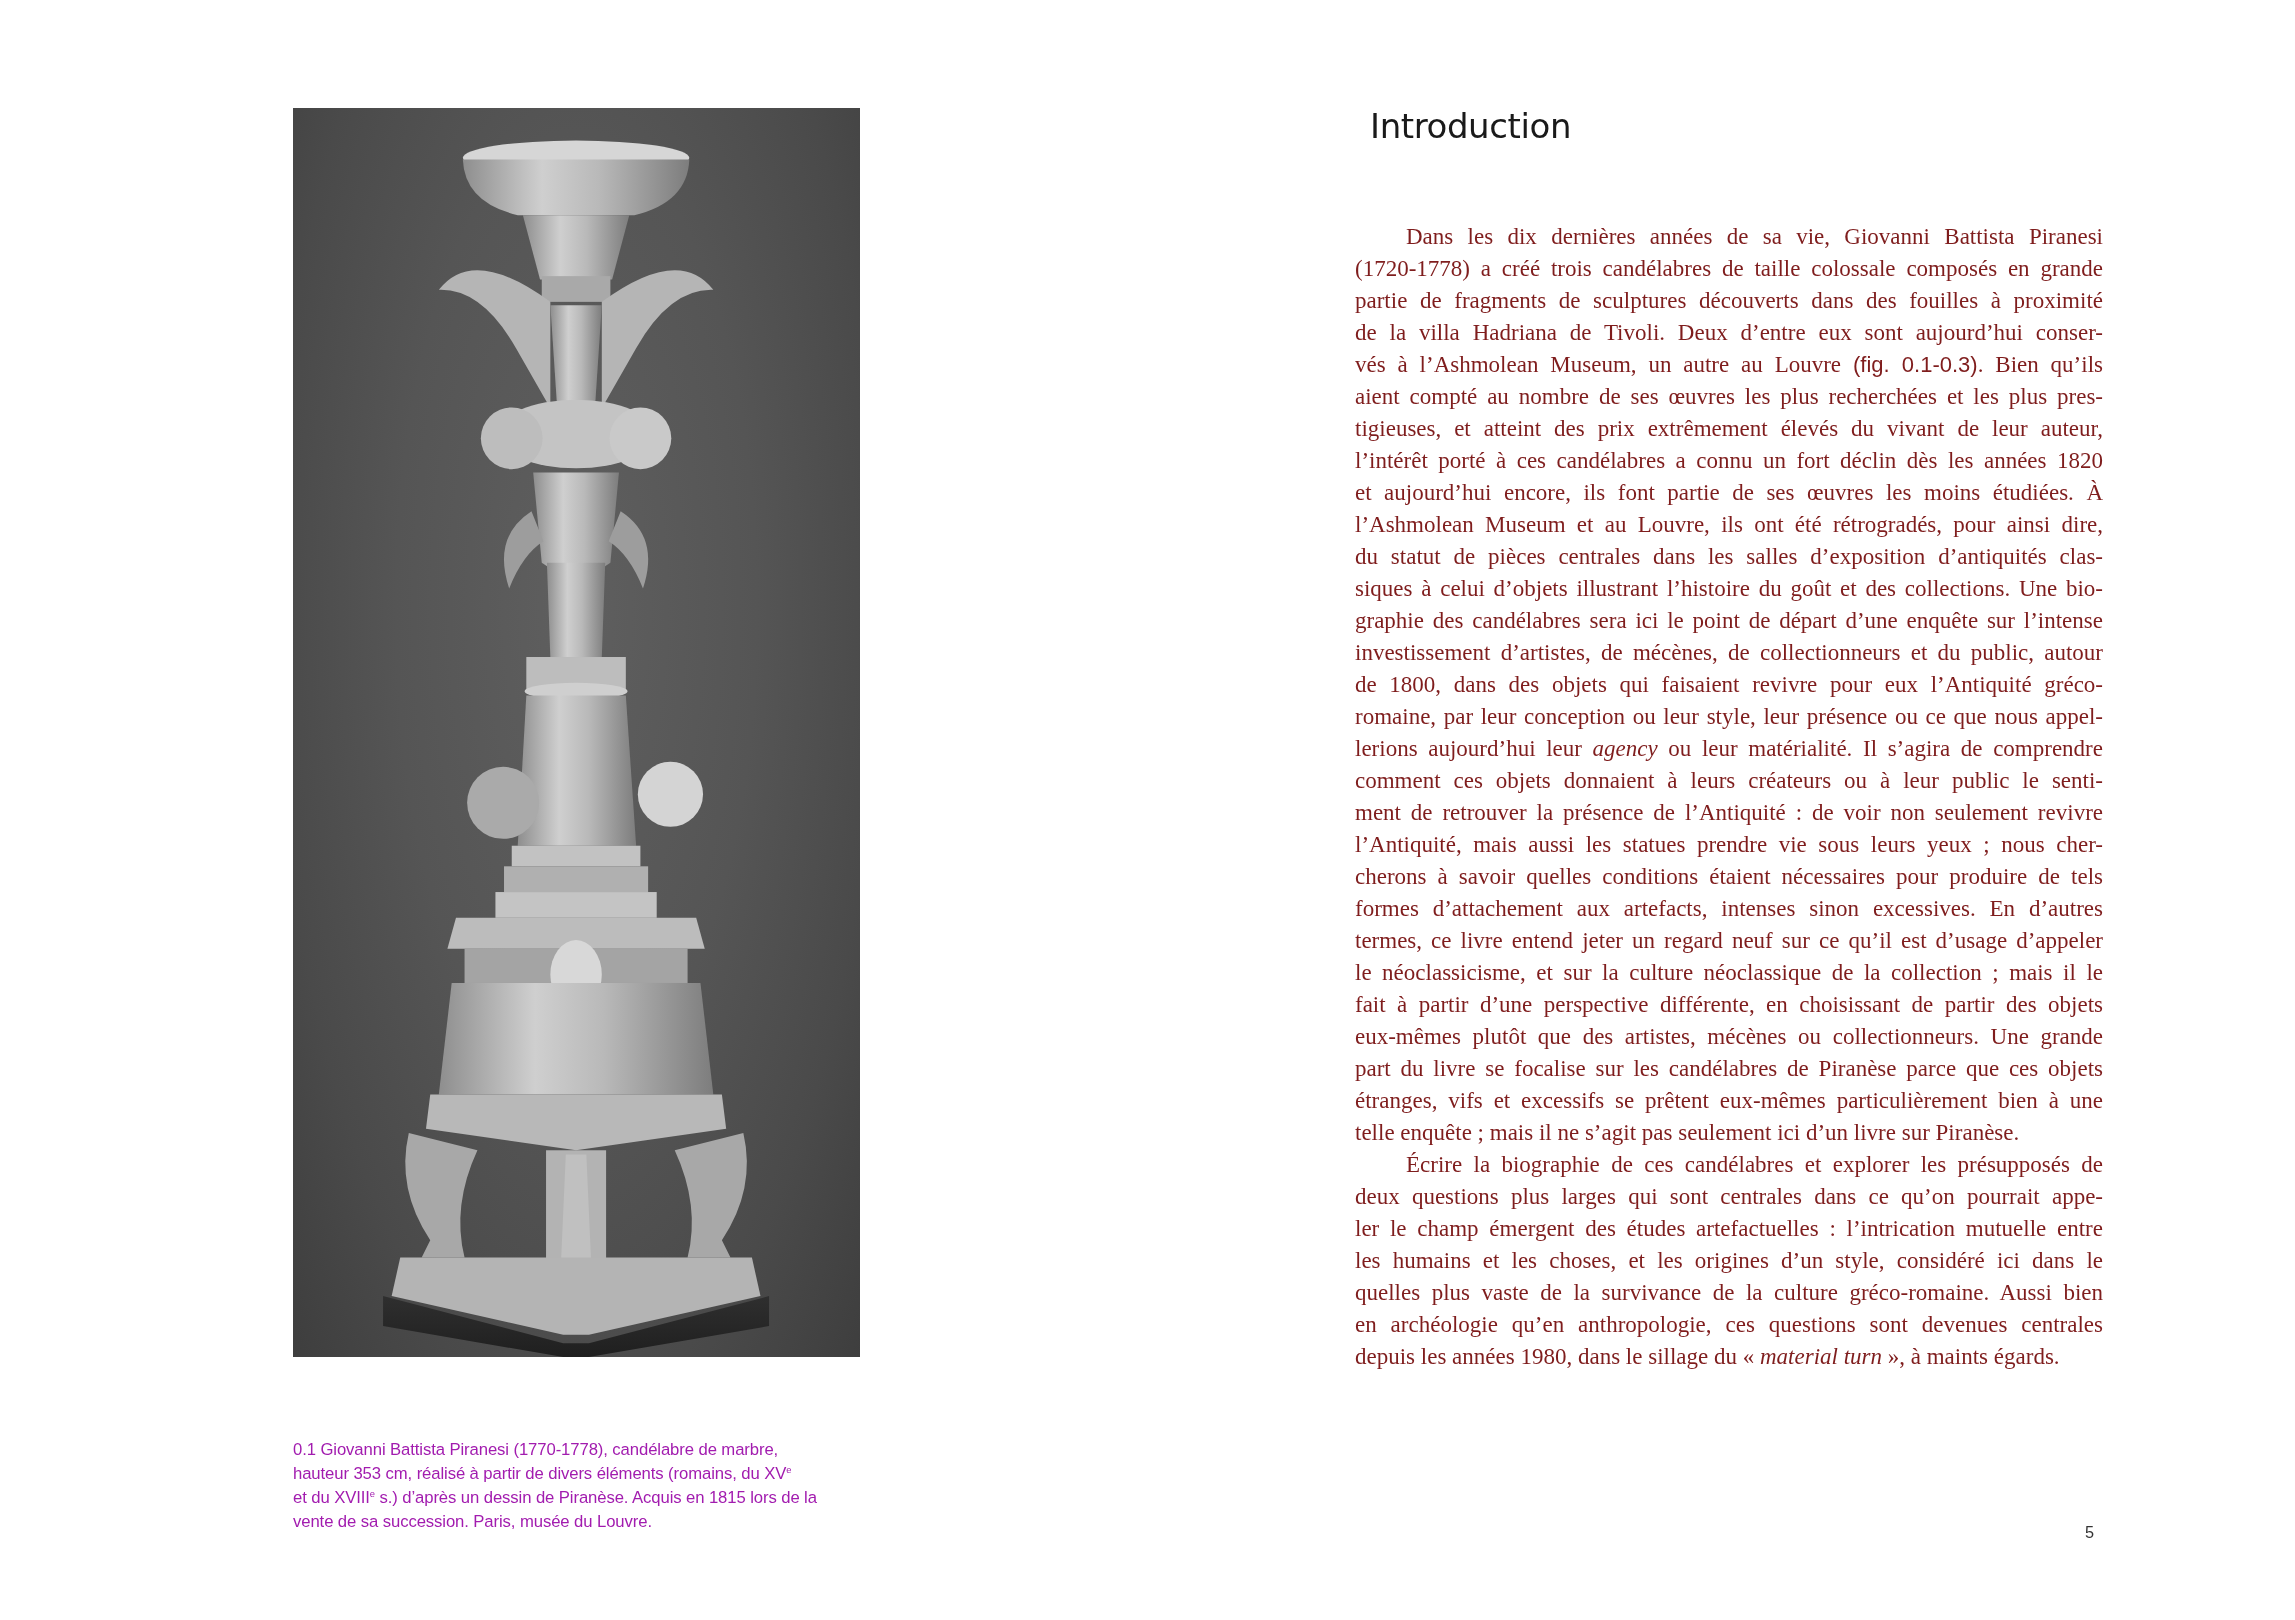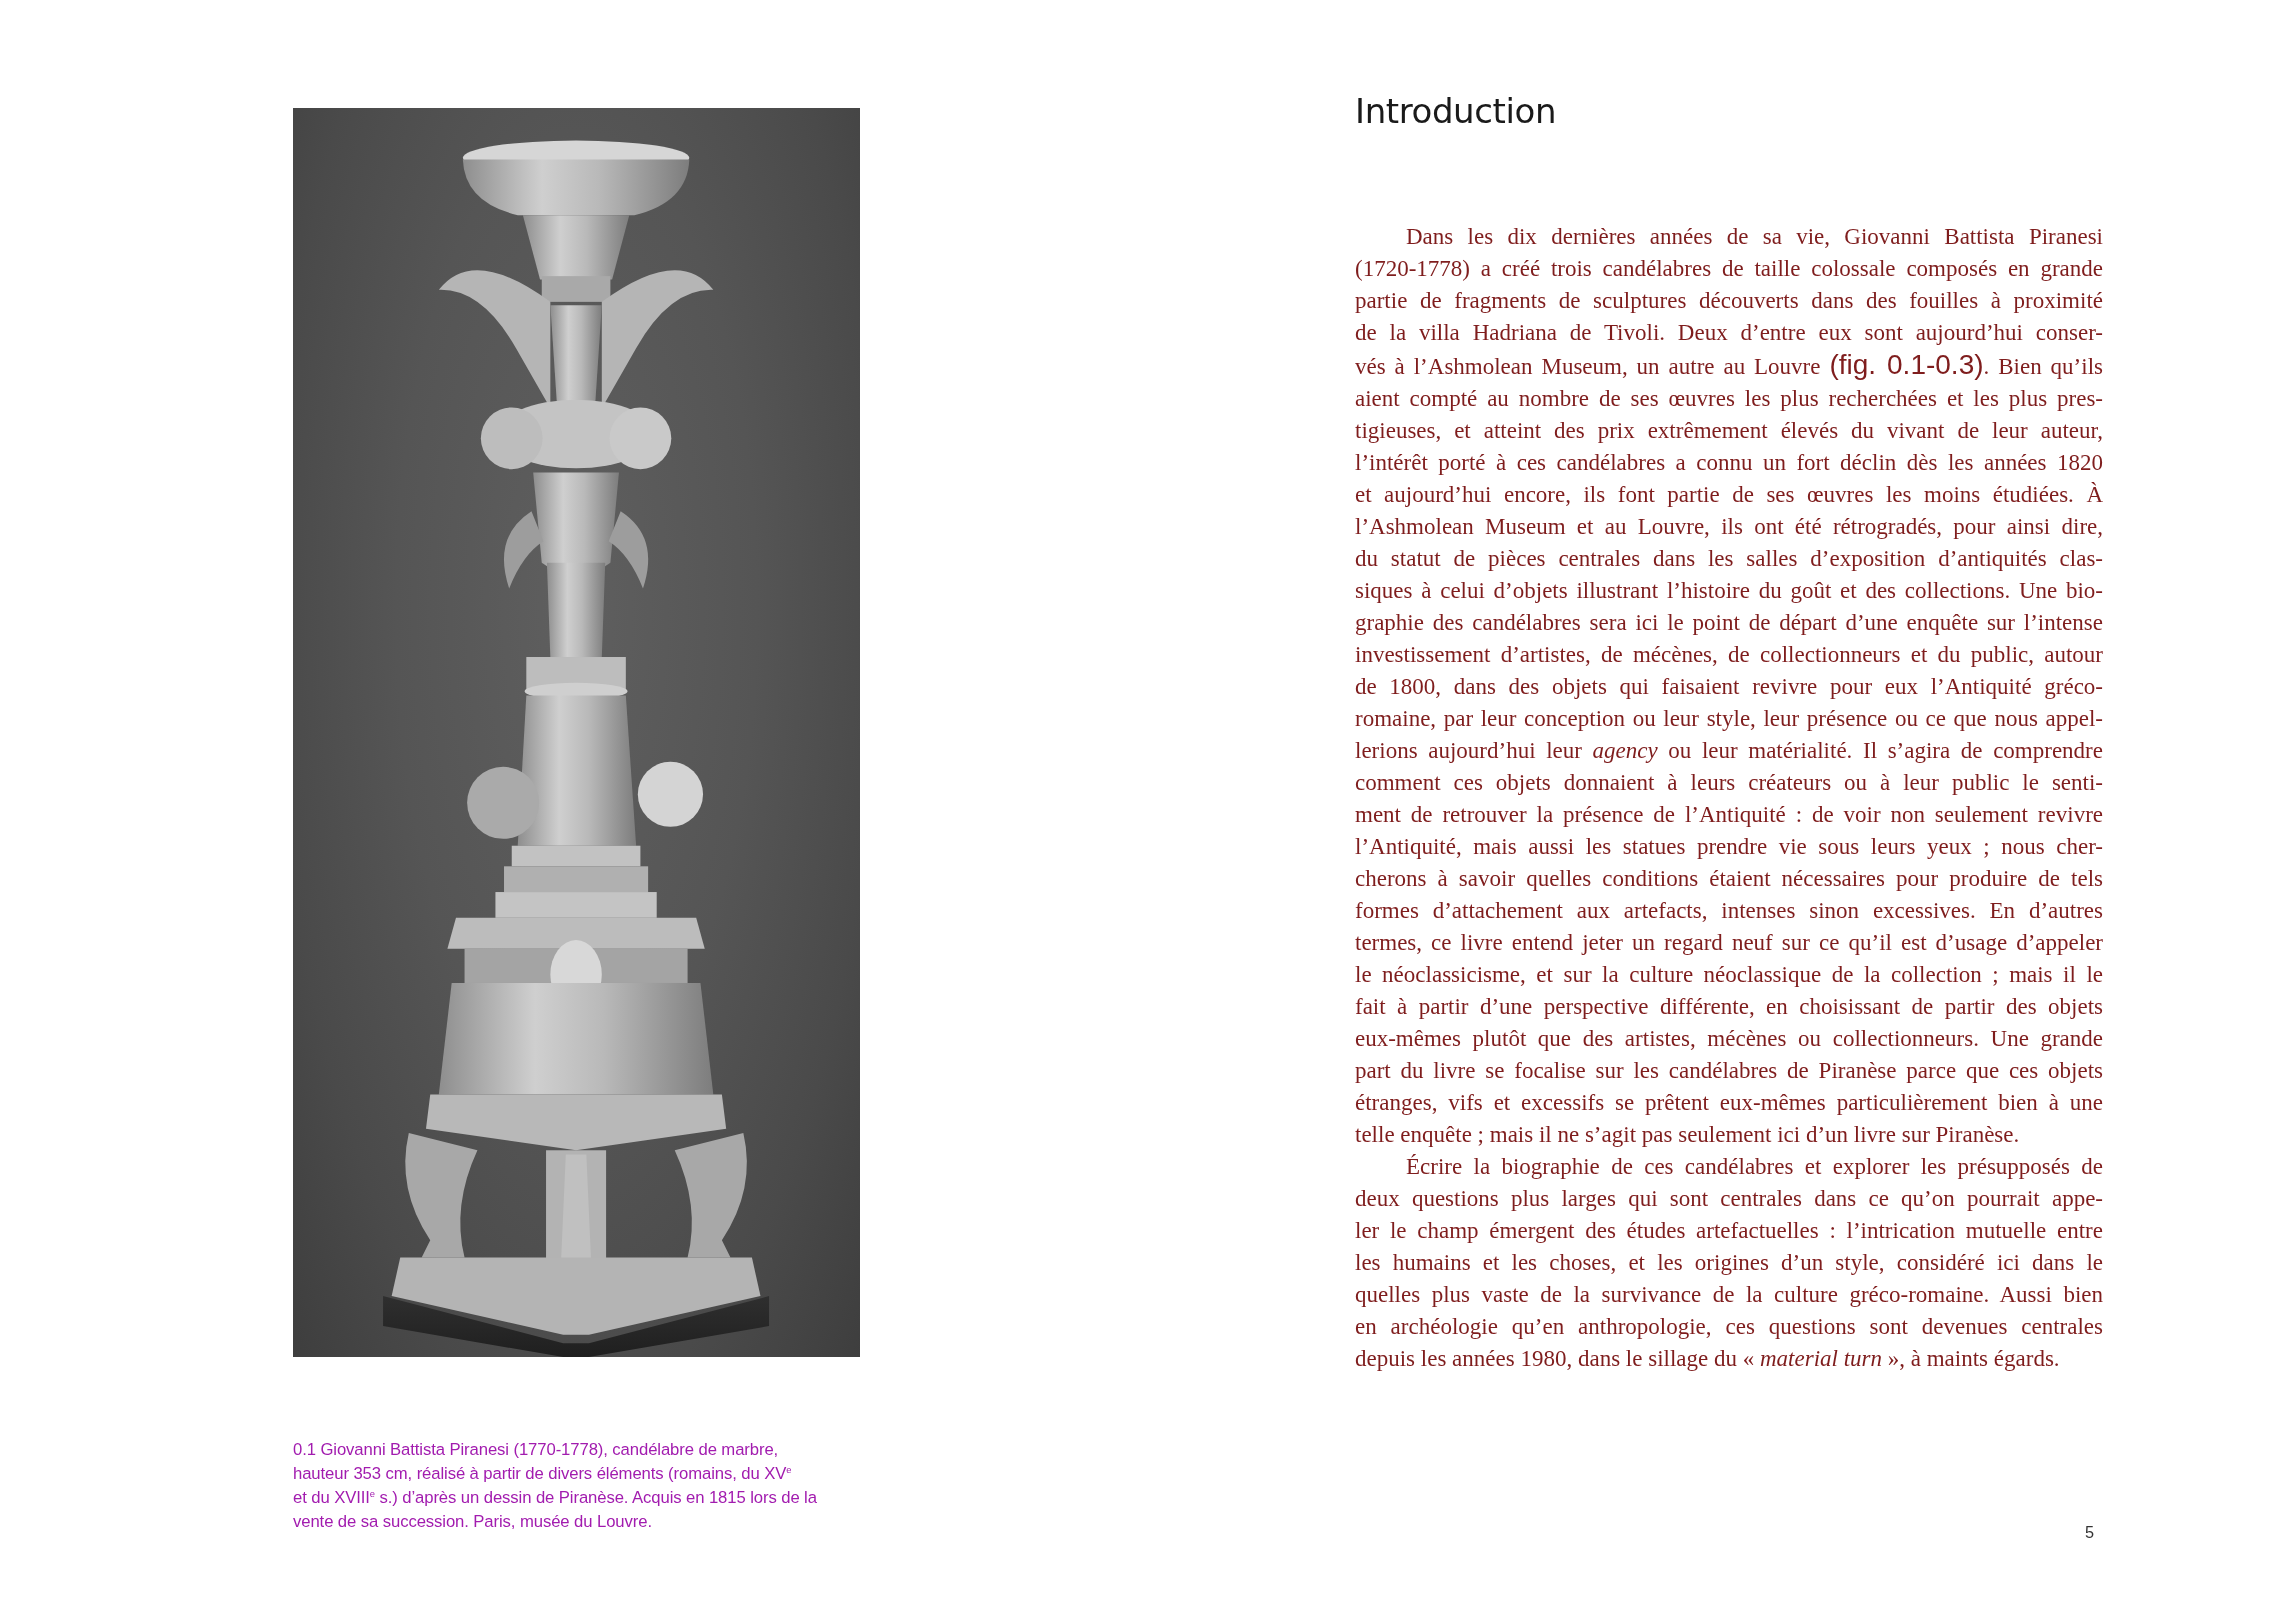--- a/index.html
+++ b/index.html
@@ -25,32 +25,32 @@
       font-size: 16.7px; line-height: 24px; color: #a21caf; text-align: justify;
       letter-spacing: -0.1px;
     }
     .caption sup { font-size: 9.4px; vertical-align: 6px; line-height: 0; }
 
     
     .chapter-title {
       position: absolute; left: 1355px; top: 91px;
       font-family: "DejaVu Sans", "Liberation Sans", sans-serif;
       font-size: 34px; font-weight: 400; letter-spacing: -0.4px; color: #1a1a1a;
-      margin: 0;
+      margin: 15px;
     }
     .body-text {
       position: absolute; left: 1355px; top: 221px; width: 748px;
       font-family: "Liberation Serif", "DejaVu Serif", serif;
       font-size: 23px; line-height: 32px; color: #7f1d1d;
     }
     .body-text .line { display: block; text-align: justify; text-align-last: justify; white-space: nowrap; }
     .body-text .line.last { text-align-last: left; }
     .body-text .line.indent { padding-left: 51px; }
     .body-text .figref {
-      font-family: "Liberation Sans", "DejaVu Sans", sans-serif; font-size: 28px;
+      font-family: "Liberation Sans", "DejaVu Sans", sans-serif; font-size: 22px;
     }
     .page-number {
       position: absolute; left: 2085px; top: 1523px;
       font-family: "Liberation Sans", "DejaVu Sans", sans-serif; font-size: 16.3px; color: #333;
     }
   </style>
 </head>
 <body>
 
 <div class="spread">

